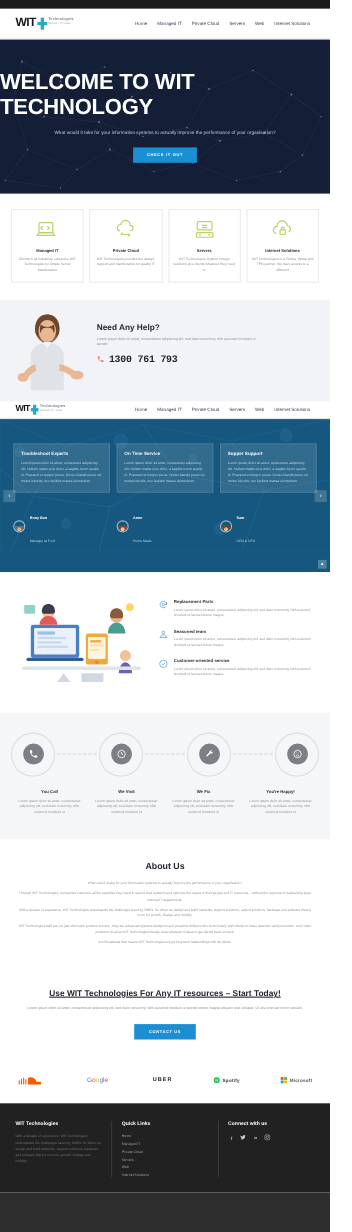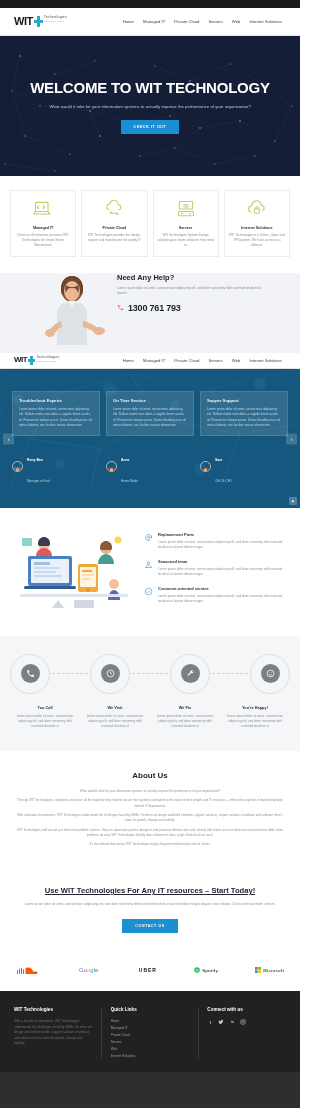--- a/index.html
+++ b/index.html
@@ -44,22 +44,22 @@
   }
 
   
   .hero {
     position: relative; height: 140px; background: #141e37;
     overflow: hidden; display: flex; flex-direction: column;
     align-items: center; justify-content: center;
   }
   .hero .stars { position: absolute; inset: 0; opacity: .55; }
   .hero h1 {
-    position: relative; font-size: 15px; font-weight: 800; color: #fff;
-    letter-spacing: -0.2px; text-align: center; z-index: 2;
+    position: relative; font-size: 20px; font-weight: 800; color: #fff;
+    letter-spacing: -0.2px; text-align: left; z-index: 2;
   }
   .hero p {
     position: relative; font-size: 4.3px; color: #c4ccd9; margin-top: 8px;
     text-align: center; z-index: 2;
   }
   .btn-primary {
     position: relative; z-index: 2; margin-top: 11px;
     background: #1b8fd1; color: #fff; border: 0;
     font-size: 3.6px; font-weight: 700; letter-spacing: .6px;
     padding: 5px 13px; cursor: pointer;
@@ -74,30 +74,30 @@
     flex: 1; border: 1px solid #ececec; background: #fff;
     padding: 8px 4px 9px; text-align: center;
     display: flex; flex-direction: column; align-items: center;
   }
   .svc-icon { width: 22px; height: 20px; margin-bottom: 7px; }
   .svc-title { font-size: 3.7px; font-weight: 700; color: #2a2f38; margin-bottom: 3px; }
   .svc-desc { font-size: 3.1px; color: #8b9199; line-height: 1.55; }
 
   
   .help {
-    background: #f1f3f6; display: flex; align-items: flex-start;
-    height: 80px; padding: 0 14px 0 33px; overflow: hidden;
+    background: #f1f3f6; display: flex; align-items: center;
+    height: 92px; padding: 0 14px 0 4px; overflow: hidden;
   }
   .help-person { width: 78px; height: 72px; position: relative; flex: none; }
   .help-copy { padding-bottom: 14px; padding-left: 6px; }
   .help-copy h2 { font-size: 7.5px; font-weight: 800; color: #22262e; }
   .help-copy .lead { font-size: 3.2px; color: #8b9199; line-height: 1.6; margin-top: 4px; max-width: 150px; }
   .help-phone { display: flex; align-items: center; gap: 4px; margin-top: 6px; }
   .phone-ic { width: 7px; height: 7px; flex: none; }
-  .help-phone .num { font-size: 9px; font-weight: 800; color: #1d2128; letter-spacing: -0.2px; }
+  .help-phone .num { font-size: 9px; font-weight: 800; color: #1d2128; letter-spacing: -0.2px; font-family: Liberation Mono, monospace; }
 
   
   .navbar2 {
     height: 16px; background: #fff; display: flex; align-items: center;
     padding: 0 14px; border-bottom: 1px solid #e3e3e3;
   }
   .navbar2 .logo-cross { width: 7px; height: 9px; }
   .navbar2 .logo-cross::before { left: 2px; width: 3px; height: 9px; }
   .navbar2 .logo-cross::after { top: 3px; width: 7px; height: 3px; }
   .navbar2 .logo-w { font-size: 8px; }

